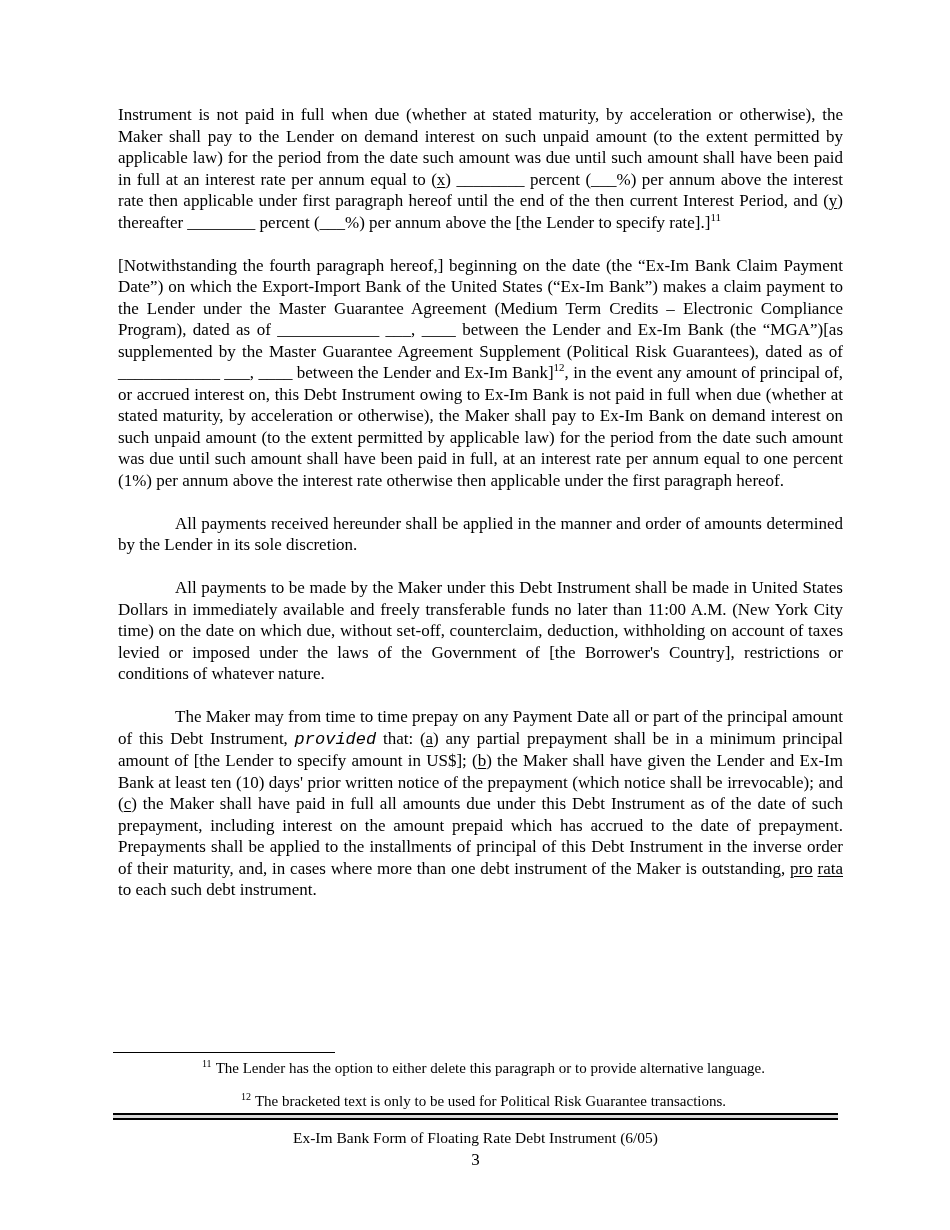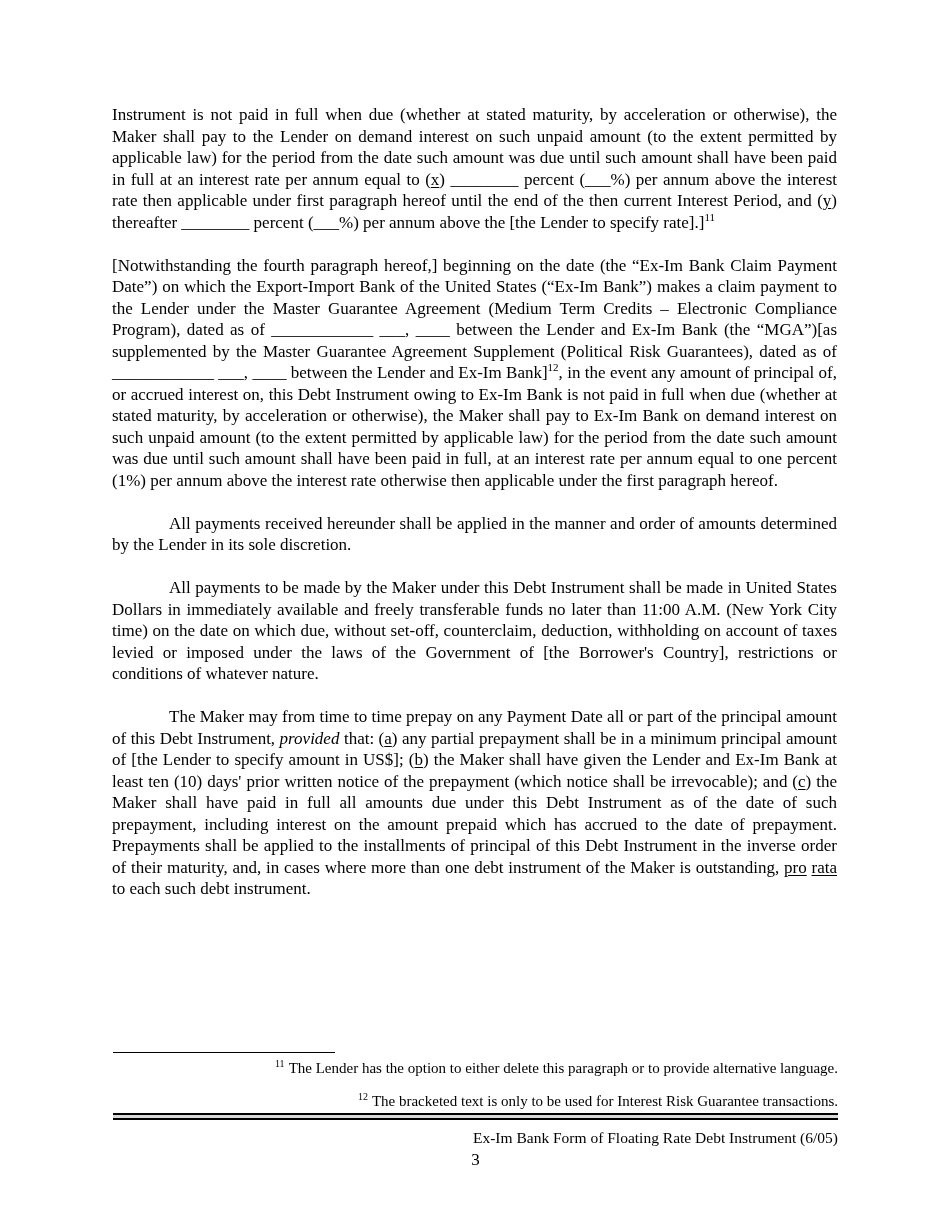--- a/index.html
+++ b/index.html
@@ -10,65 +10,65 @@
     position: relative;
     overflow: hidden;
     font-family: "Liberation Serif", "DejaVu Serif", serif;
     color: #000;
   }
   .page {
     position: absolute; inset: 0;
   }
   .content {
     position: absolute;
-    left: 112px; width: 725px; top: 104px;
+    left: 118px; width: 725px; top: 104px;
     font-size: 17px;
     line-height: 21.5px;
   }
   .para {
     margin: 0 0 21.5px 0;
     text-align: justify;
   }
   .para.indent { text-indent: 57px; }
   .para:last-child { margin-bottom: 0; }
   .u { text-decoration: underline; text-underline-offset: 2px; }
-  .i { font-style: italic; }
+  .i { font-style: italic; font-family: Liberation Mono, monospace; }
   sup {
     font-size: 11px;
     line-height: 0;
     vertical-align: super;
   }
   .footnote-area {
     position: absolute;
     left: 113px; width: 725px; top: 1052px;
     font-size: 15px;
     line-height: 20px;
   }
   .footnote-separator {
     width: 222px; height: 0;
     border-top: 1px solid #000;
     margin: 0 0 5px 0;
   }
-  .footnote { margin: 0 0 13px 16px; text-align: right; }
+  .footnote { margin: 0 0 13px 16px; text-align: center; }
   .footnote sup { font-size: 10px; margin-right: 4px; }
   .footer-area {
     position: absolute;
     left: 113px; width: 725px; top: 1113px;
   }
   .footer-rule {
     height: 7px;
     border-top: 2px solid #000;
     border-bottom: 2px solid #000;
     background: #d9d9d9;
   }
   .footer-form-label {
     margin-top: 8px;
     font-size: 15.5px;
     line-height: 20px;
-    text-align: right;
+    text-align: center;
   }
   .page-number {
     margin-top: 1px;
     font-size: 17px;
     line-height: 21px;
     text-align: center;
   }
 </style>
 </head>
 <body>
@@ -82,21 +82,21 @@
     <p class="para indent"><span>All payments to be made by the Maker under this Debt Instrument shall be made in United States Dollars in immediately available and freely transferable funds no later than 11:00 A.M. (New York City time) on the date on which due, without set-off, counterclaim, deduction, withholding on account of taxes levied or imposed under the laws of the Government of [the Borrower's Country], restrictions or conditions of whatever nature.</span></p>
     <p class="para indent"><span>The Maker may from time to time prepay on any Payment Date all or part of the principal amount of this Debt Instrument, </span><span class="i">provided</span><span> that:  (</span><span class="u">a</span><span>) any partial prepayment shall be in a minimum principal amount of [the Lender to specify amount in US$]; (</span><span class="u">b</span><span>) the Maker shall have given the Lender and Ex-Im Bank at least ten (10) days' prior written notice of the prepayment (which notice shall be irrevocable); and (</span><span class="u">c</span><span>) the Maker shall have paid in full all amounts due under this Debt Instrument as of the date of such prepayment, including interest on the amount prepaid which has accrued to the date of prepayment.  Prepayments shall be applied to the installments of principal of this Debt Instrument in the inverse order of their maturity, and, in cases where more than one debt instrument of the Maker is outstanding, </span><span class="u">pro</span><span> </span><span class="u">rata</span><span> to each such debt instrument.</span></p>
   </div>
 
   <div class="footnote-area">
     <div class="footnote-separator"></div>
     <div class="footnote">
       <sup>11</sup><span>The Lender has the option to either delete this paragraph or to provide alternative language.</span>
     </div>
     <div class="footnote">
-      <sup>12</sup><span>The bracketed text is only to be used for Interest Risk Guarantee transactions.</span>
+      <sup>12</sup><span>The bracketed text is only to be used for Political Risk Guarantee transactions.</span>
     </div>
   </div>
 
   <div class="footer-area">
     <div class="footer-rule"></div>
     <div class="footer-form-label">Ex-Im Bank Form of Floating Rate Debt Instrument (6/05)</div>
     <div class="page-number">3</div>
   </div>
 
 </div>

